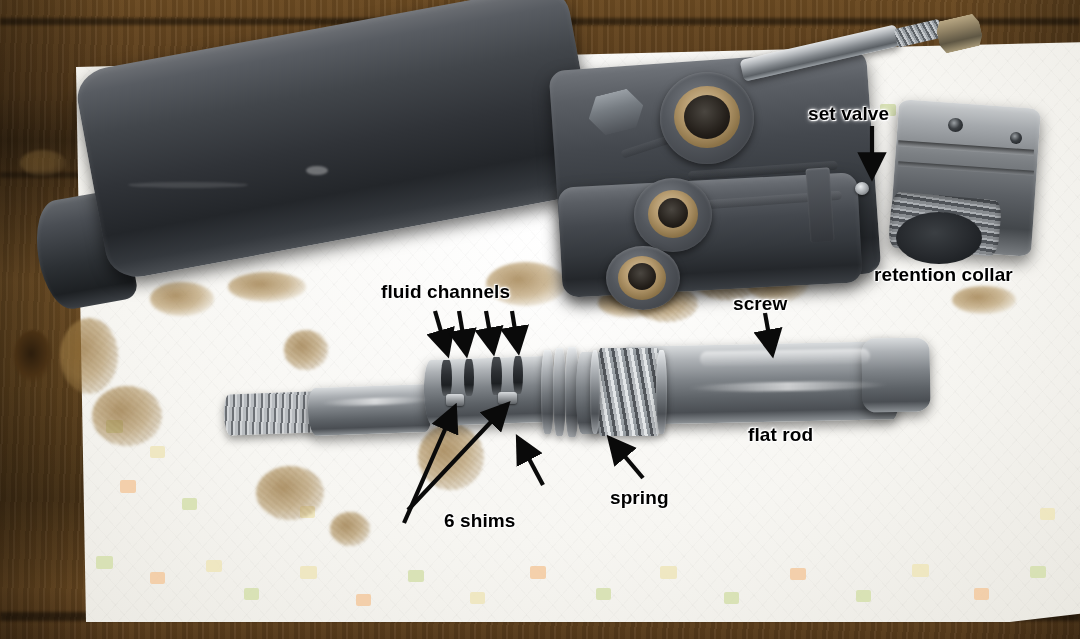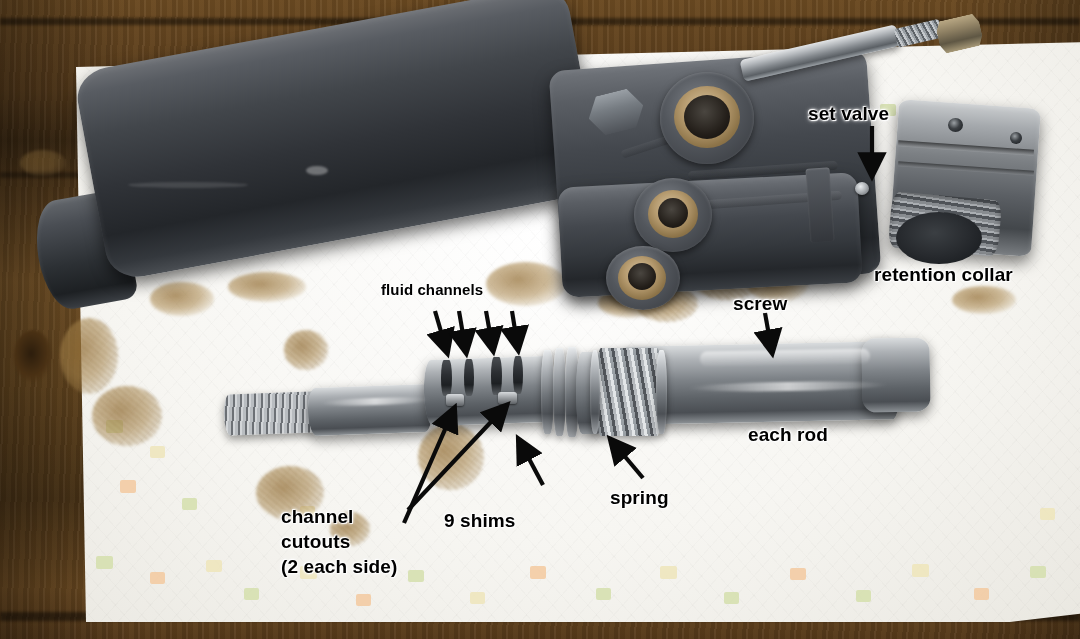--- a/index.html
+++ b/index.html
@@ -290,22 +290,19 @@
 
       <path d="M643,478 L611,440"></path>
 
       <path d="M404,523 L454,409"></path>
       <path d="M408,510 L506,406"></path>
     </g>
   </svg>
 
   <div class="lbl" style="left:808px;top:104px;font-size:19px;">set valve</div>
   <div class="lbl" style="left:874px;top:265px;font-size:19px;">retention collar</div>
-  <div class="lbl" style="left:381px;top:282px;font-size:15px;">fluid channels</div>
+  <div class="lbl" style="left:381px;top:282px;font-size:19px;">fluid channels</div>
   <div class="lbl" style="left:733px;top:294px;font-size:19px;">screw</div>
-  <div class="lbl" style="left:748px;top:425px;font-size:19px;">each rod</div>
+  <div class="lbl" style="left:748px;top:425px;font-size:19px;">flat rod</div>
   <div class="lbl" style="left:610px;top:488px;font-size:19px;">spring</div>
-  <div class="lbl" style="left:444px;top:511px;font-size:19px;">9 shims</div>
-  <div class="lbl" style="left:281px;top:504px;font-size:19px;line-height:1.32;">channel
-cutouts
-(2 each side)</div>
+  <div class="lbl" style="left:444px;top:511px;font-size:19px;">6 shims</div>
 
 </div>
 
 </body></html>

